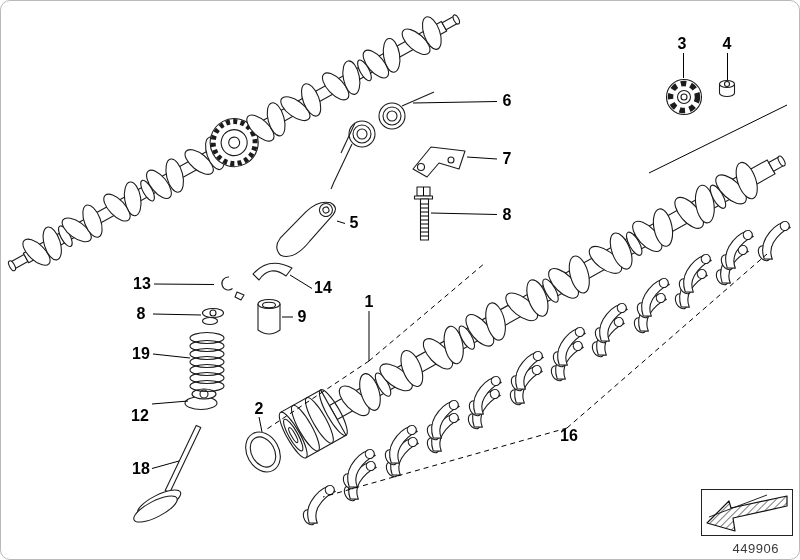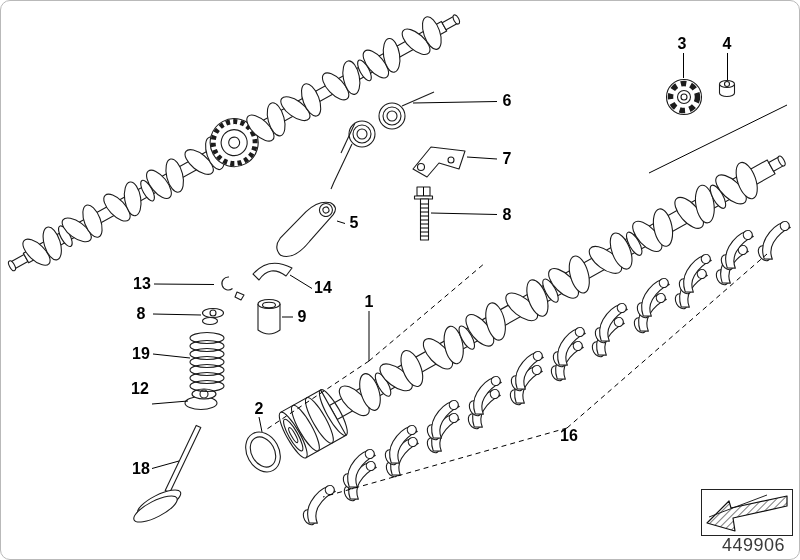--- a/index.html
+++ b/index.html
@@ -12,22 +12,22 @@
   .art .p{stroke:#1c1c1c;stroke-width:1.1;fill:#fff;stroke-linejoin:round;}
   .art .n{stroke:#1c1c1c;stroke-width:1.1;fill:none;stroke-linejoin:round;}
   .art .l{stroke:#000;stroke-width:1;fill:none;}
   .art .d{stroke:#000;stroke-width:1;fill:none;stroke-dasharray:5 4;}
   .callout{
     position:absolute;transform:translate(-50%,-50%);
     font-weight:bold;font-size:16px;color:#000;line-height:1;cursor:pointer;
     user-select:none;
   }
   .doc-number{
-    position:absolute;right:14px;bottom:3px;
-    font-size:18px;color:#3a3a3a;letter-spacing:.5px;
+    position:absolute;right:20px;bottom:3px;
+    font-size:13px;color:#3a3a3a;letter-spacing:.5px;
   }
   .dirbox{position:absolute;left:700px;top:488px;width:92px;height:47px;}
 </style>
 </head>
 <body>
 
 <div class="canvas">
 
   <svg class="art" width="800" height="560" viewBox="0 0 800 560">
     <defs>
@@ -273,21 +273,21 @@
   <div class="callout" style="left:258px;top:408px">2</div>
   <div class="callout" style="left:681px;top:43px">3</div>
   <div class="callout" style="left:726px;top:43px">4</div>
   <div class="callout" style="left:353px;top:222px">5</div>
   <div class="callout" style="left:506px;top:100px">6</div>
   <div class="callout" style="left:506px;top:158px">7</div>
   <div class="callout" style="left:506px;top:214px">8</div>
   <div class="callout" style="left:301px;top:316px">9</div>
   <div class="callout" style="left:322px;top:287px">14</div>
   <div class="callout" style="left:140px;top:468px">18</div>
-  <div class="callout" style="left:139px;top:388px">12</div>
+  <div class="callout" style="left:139px;top:415px">12</div>
   <div class="callout" style="left:140px;top:353px">19</div>
   <div class="callout" style="left:140px;top:313px">8</div>
   <div class="callout" style="left:141px;top:283px">13</div>
   <div class="callout" style="left:568px;top:435px">16</div>
 
   <div class="dirbox">
     <svg width="92" height="47" viewBox="0 0 92 47">
       <defs>
         <pattern id="hatch" width="5" height="5" patternUnits="userSpaceOnUse" patternTransform="rotate(45)">
           <line x1="0" y1="0" x2="0" y2="5" stroke="#222" stroke-width="1.2"></line>

